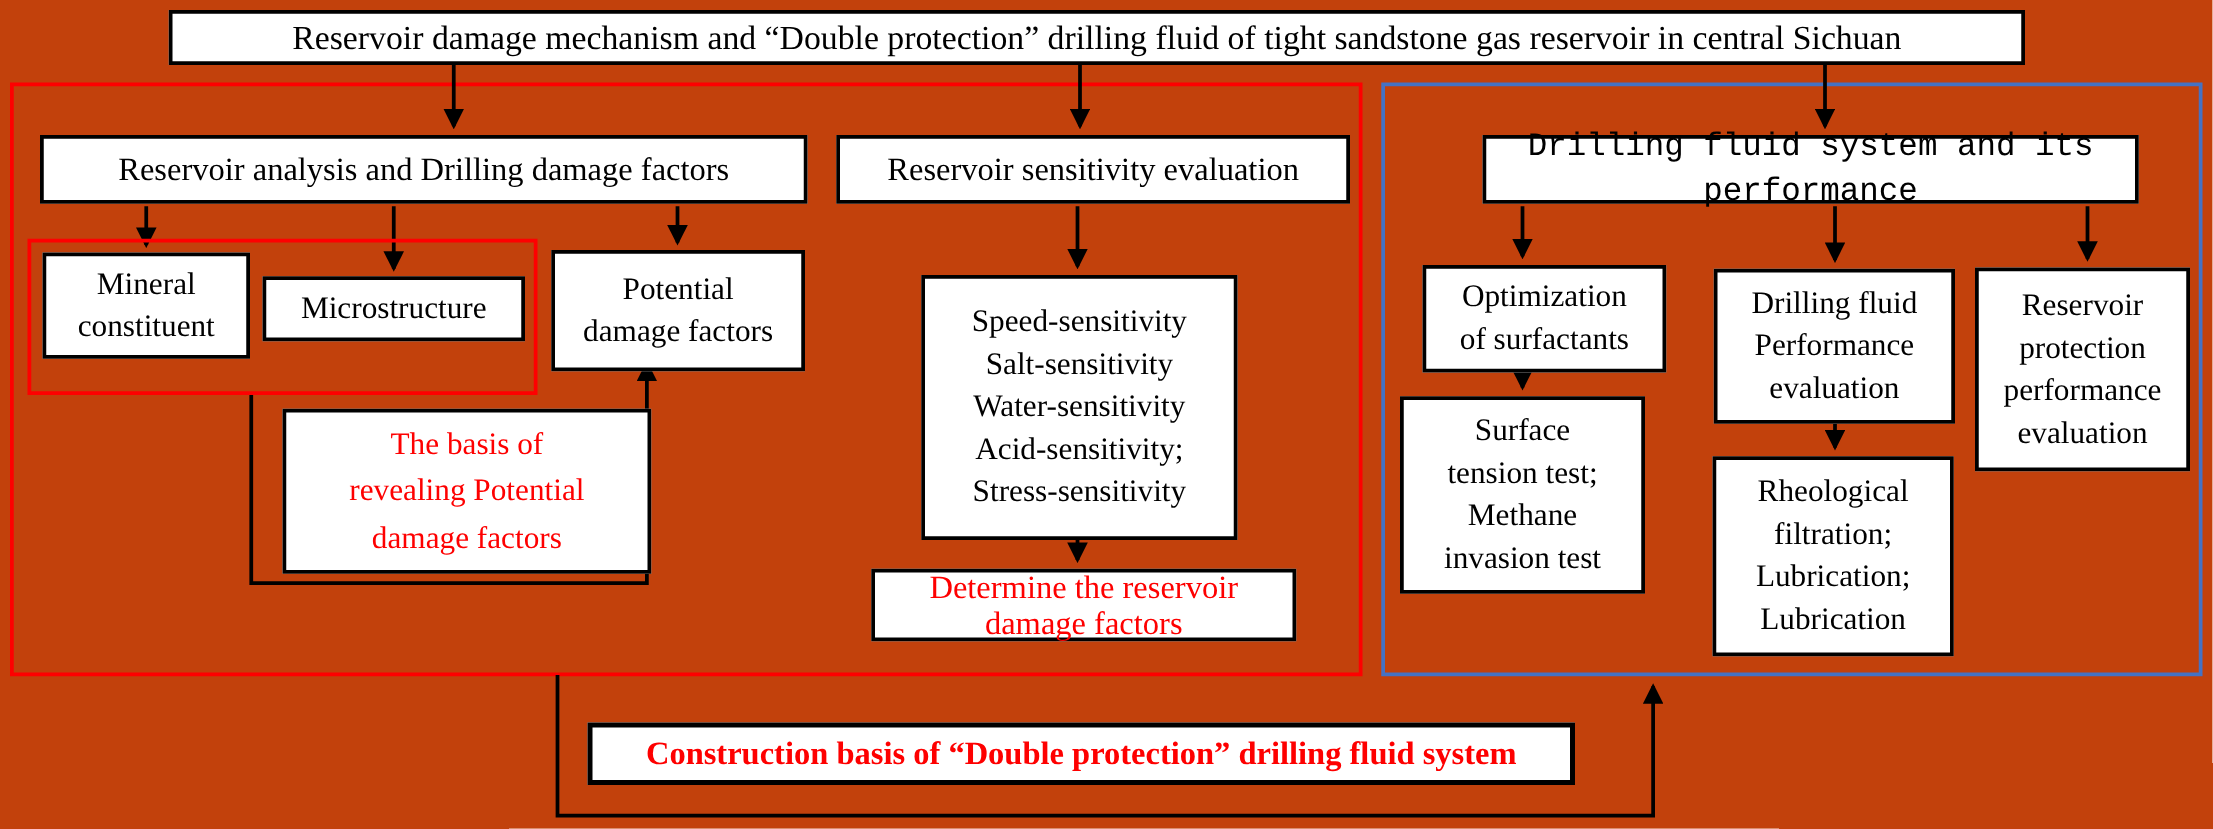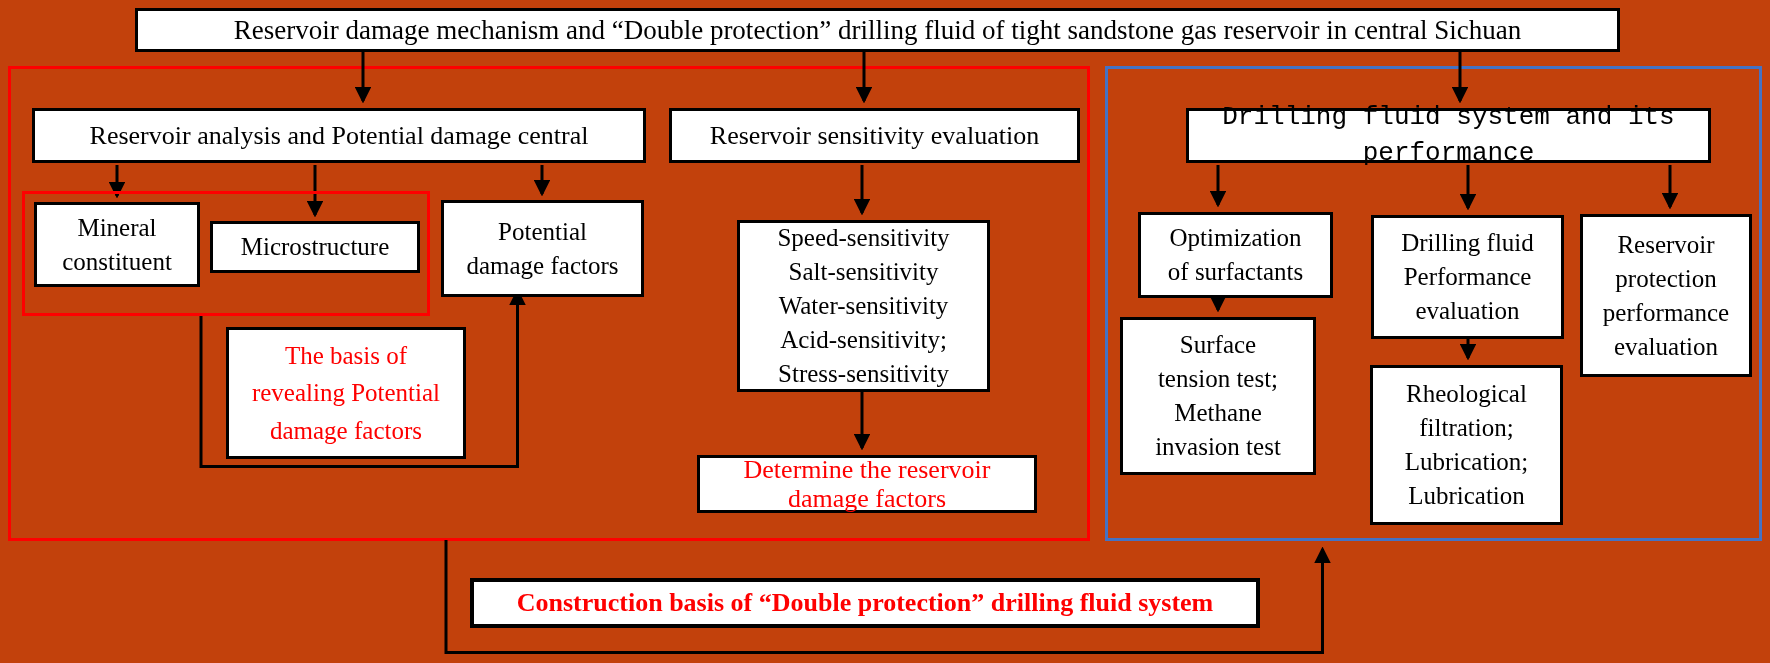--- a/index.html
+++ b/index.html
@@ -24,22 +24,22 @@
     font-size:25px;line-height:1.36;box-sizing:border-box;z-index:3;
   }
   .red-text{color:var(--color-red,#fe0000);}
   #title-box{left:135px;top:8px;width:1485px;height:44px;font-size:27px;}
   #left-header{left:32px;top:108px;width:614px;height:55px;font-size:26px;}
   #sensitivity-header{left:669px;top:108px;width:411px;height:55px;font-size:26px;}
   #right-header{left:1186px;top:108px;width:525px;height:55px;font-size:26px;font-family:Liberation Mono, monospace;}
   #mineral-box{left:34px;top:202px;width:166px;height:85px;}
   #microstructure-box{left:210px;top:221px;width:210px;height:52px;}
   #potential-box{left:441px;top:200px;width:203px;height:97px;}
-  #basis-box{left:226px;top:327px;width:240px;height:132px;line-height:1.5;}
-  #sensitivity-box{left:737px;top:220px;width:253px;height:172px;}
+  #basis-box{left:226px;top:327px;width:295px;height:132px;line-height:1.5;}
+  #sensitivity-box{left:737px;top:220px;width:253px;height:212px;}
   #determine-box{left:697px;top:455px;width:340px;height:58px;line-height:1.12;font-size:26px;}
   #optimization-box{left:1121px;top:212px;width:195px;height:86px;margin-left:17px;}
   #surface-box{left:1120px;top:317px;width:196px;height:158px;}
   #performance-box{left:1371px;top:215px;width:193px;height:124px;}
   #rheology-box{left:1370px;top:365px;width:193px;height:160px;}
   #protection-box{left:1580px;top:214px;width:172px;height:163px;}
   #construction-box{left:470px;top:578px;width:790px;height:50px;font-size:26px;border-width:4px;font-weight:bold;}
 </style>
 </head>
 <body>
@@ -68,21 +68,21 @@
     <path d="M1218,165 V205" marker-end="url(#arr)"></path>
     <path d="M1468,165 V208" marker-end="url(#arr)"></path>
     <path d="M1670,165 V207" marker-end="url(#arr)"></path>
     <path d="M1218,298 V310" marker-end="url(#arr)"></path>
     <path d="M1468,339 V358" marker-end="url(#arr)"></path>
     <path d="M446,540 V652.5 H1322.5 V549" marker-end="url(#arr)"></path>
   </svg>
 
   <div class="node" id="title-box">Reservoir damage mechanism and “Double protection” drilling fluid of tight sandstone gas reservoir in central Sichuan</div>
 
-  <div class="node" id="left-header">Reservoir analysis and Potential damage central</div>
+  <div class="node" id="left-header">Reservoir analysis and Drilling damage factors</div>
   <div class="node" id="sensitivity-header">Reservoir sensitivity evaluation</div>
   <div class="node" id="right-header">Drilling fluid system and its performance</div>
 
   <div class="node" id="mineral-box">Mineral
 constituent</div>
   <div class="node" id="microstructure-box">Microstructure</div>
   <div class="node" id="potential-box">Potential
 damage factors</div>
   <div class="node red-text" id="basis-box">The basis of
 revealing Potential

